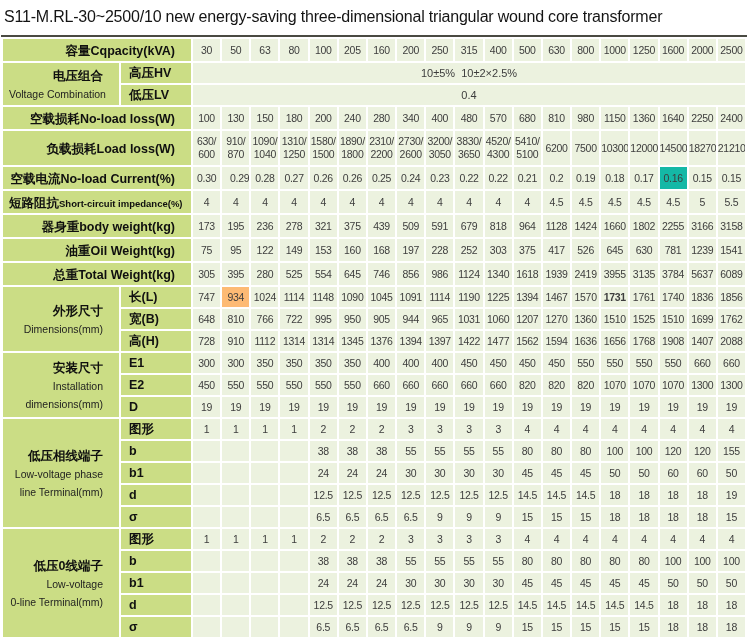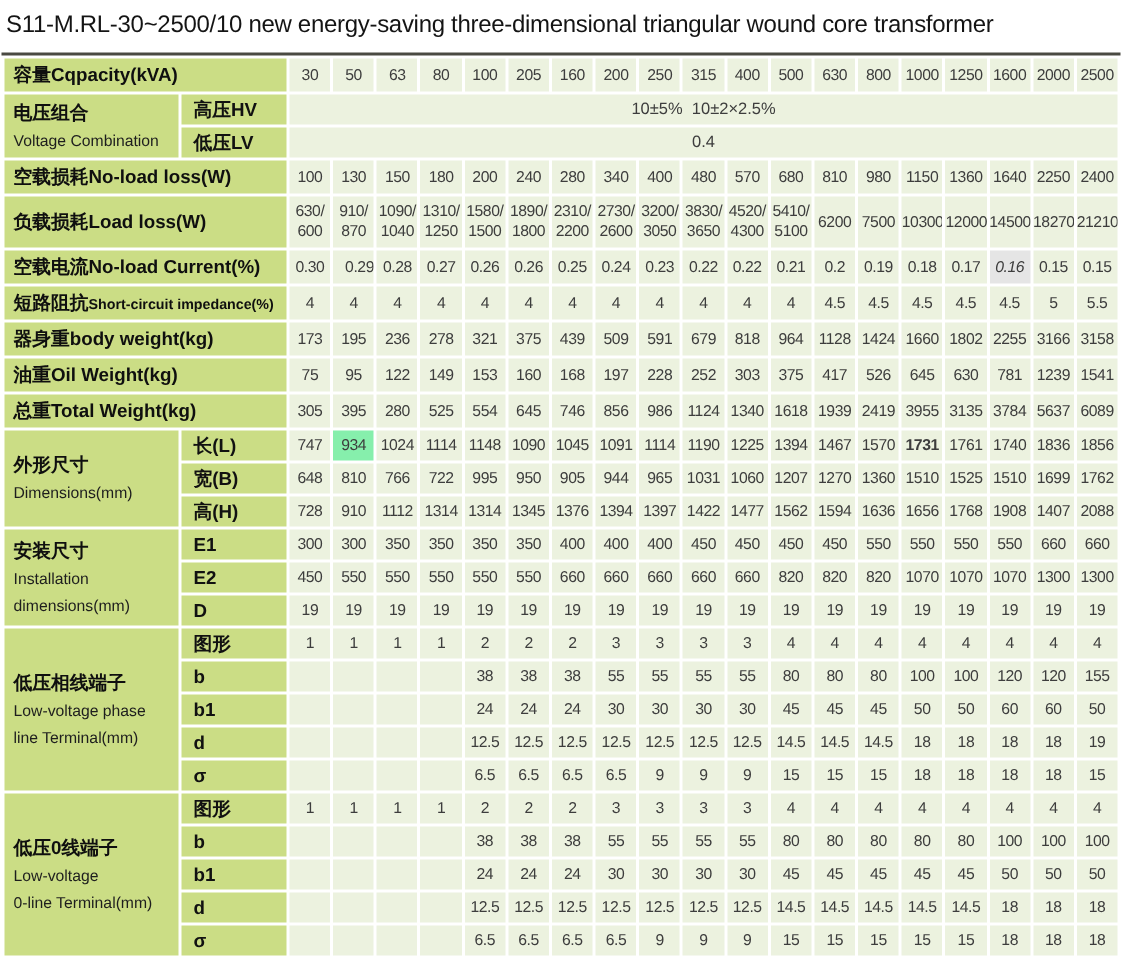--- a/index.html
+++ b/index.html
@@ -9,21 +9,21 @@
   }
   .titles{margin:7px 0 0 4px;}
   .title-line{font-size:16px;line-height:19px;font-weight:400;color:#141414;letter-spacing:-0.2px;white-space:nowrap;}
   table.spec{
     border-collapse:separate;border-spacing:2px;table-layout:fixed;
     width:746px;margin:9px 0 0 1px;background:#ffffff;
     border-top:2px solid #4a4a42;
   }
   td{height:20px;padding:0;vertical-align:middle;overflow:hidden;}
   td.label{
-    background:#cbdd85;text-align:left;padding:1px 16px 1px 6px;
+    background:#cbdd85;text-align:right;padding:1px 16px 1px 6px;
   }
   td.sublabel{
     background:#cbdd85;font-weight:700;font-size:12.5px;color:#111;
     text-align:left;padding-left:8px;white-space:nowrap;
   }
   td.cell{
     background:#ecf2df;text-align:center;font-size:10.5px;color:#3d3d3d;
     letter-spacing:-0.3px;white-space:pre-line;line-height:13px;
   }
   td.cell.span{letter-spacing:0;font-size:11px;white-space:pre;}
@@ -155,21 +155,21 @@
         <td class="cell" style="background: rgb(236, 242, 223);">0.25</td>
         <td class="cell" style="background: rgb(236, 242, 223);">0.24</td>
         <td class="cell" style="background: rgb(236, 242, 223);">0.23</td>
         <td class="cell" style="background: rgb(236, 242, 223);">0.22</td>
         <td class="cell" style="background: rgb(236, 242, 223);">0.22</td>
         <td class="cell" style="background: rgb(236, 242, 223);">0.21</td>
         <td class="cell" style="background: rgb(236, 242, 223);">0.2</td>
         <td class="cell" style="background: rgb(236, 242, 223);">0.19</td>
         <td class="cell" style="background: rgb(236, 242, 223);">0.18</td>
         <td class="cell" style="background: rgb(236, 242, 223);">0.17</td>
-        <td class="cell" style="background: #e5e5e5; font-style: italic;">0.16</td>
+        <td class="cell" style="background: #14b8a6;">0.16</td>
         <td class="cell" style="background: rgb(236, 242, 223);">0.15</td>
         <td class="cell" style="background: rgb(236, 242, 223);">0.15</td>
       </tr>
       <tr>
         <td class="label" rowspan="1" colspan="2" style="background: rgb(203, 221, 133);">
           <div class="lab-line"><span class="lb">短路阻抗</span><span class="lbs">Short-circuit impedance(%)</span></div>
         </td>
         <td class="cell" style="background: rgb(236, 242, 223);">4</td>
         <td class="cell" style="background: rgb(236, 242, 223);">4</td>
         <td class="cell" style="background: rgb(236, 242, 223);">4</td>
@@ -262,21 +262,21 @@
         <td class="cell" style="background: rgb(236, 242, 223);">5637</td>
         <td class="cell" style="background: rgb(236, 242, 223);">6089</td>
       </tr>
       <tr>
         <td class="label" rowspan="3" style="background: rgb(203, 221, 133);">
           <div class="lab-line"><span class="lb">外形尺寸</span></div>
           <div class="lab-line"><span class="le">Dimensions(mm)</span></div>
         </td>
         <td class="sublabel" style="background: rgb(203, 221, 133);">长(L)</td>
         <td class="cell" style="background: rgb(236, 242, 223);">747</td>
-        <td class="cell" style="background: #86efac;">934</td>
+        <td class="cell" style="background: #fdba74;">934</td>
         <td class="cell" style="background: rgb(236, 242, 223);">1024</td>
         <td class="cell" style="background: rgb(236, 242, 223);">1114</td>
         <td class="cell" style="background: rgb(236, 242, 223);">1148</td>
         <td class="cell" style="background: rgb(236, 242, 223);">1090</td>
         <td class="cell" style="background: rgb(236, 242, 223);">1045</td>
         <td class="cell" style="background: rgb(236, 242, 223);">1091</td>
         <td class="cell" style="background: rgb(236, 242, 223);">1114</td>
         <td class="cell" style="background: rgb(236, 242, 223);">1190</td>
         <td class="cell" style="background: rgb(236, 242, 223);">1225</td>
         <td class="cell" style="background: rgb(236, 242, 223);">1394</td>

